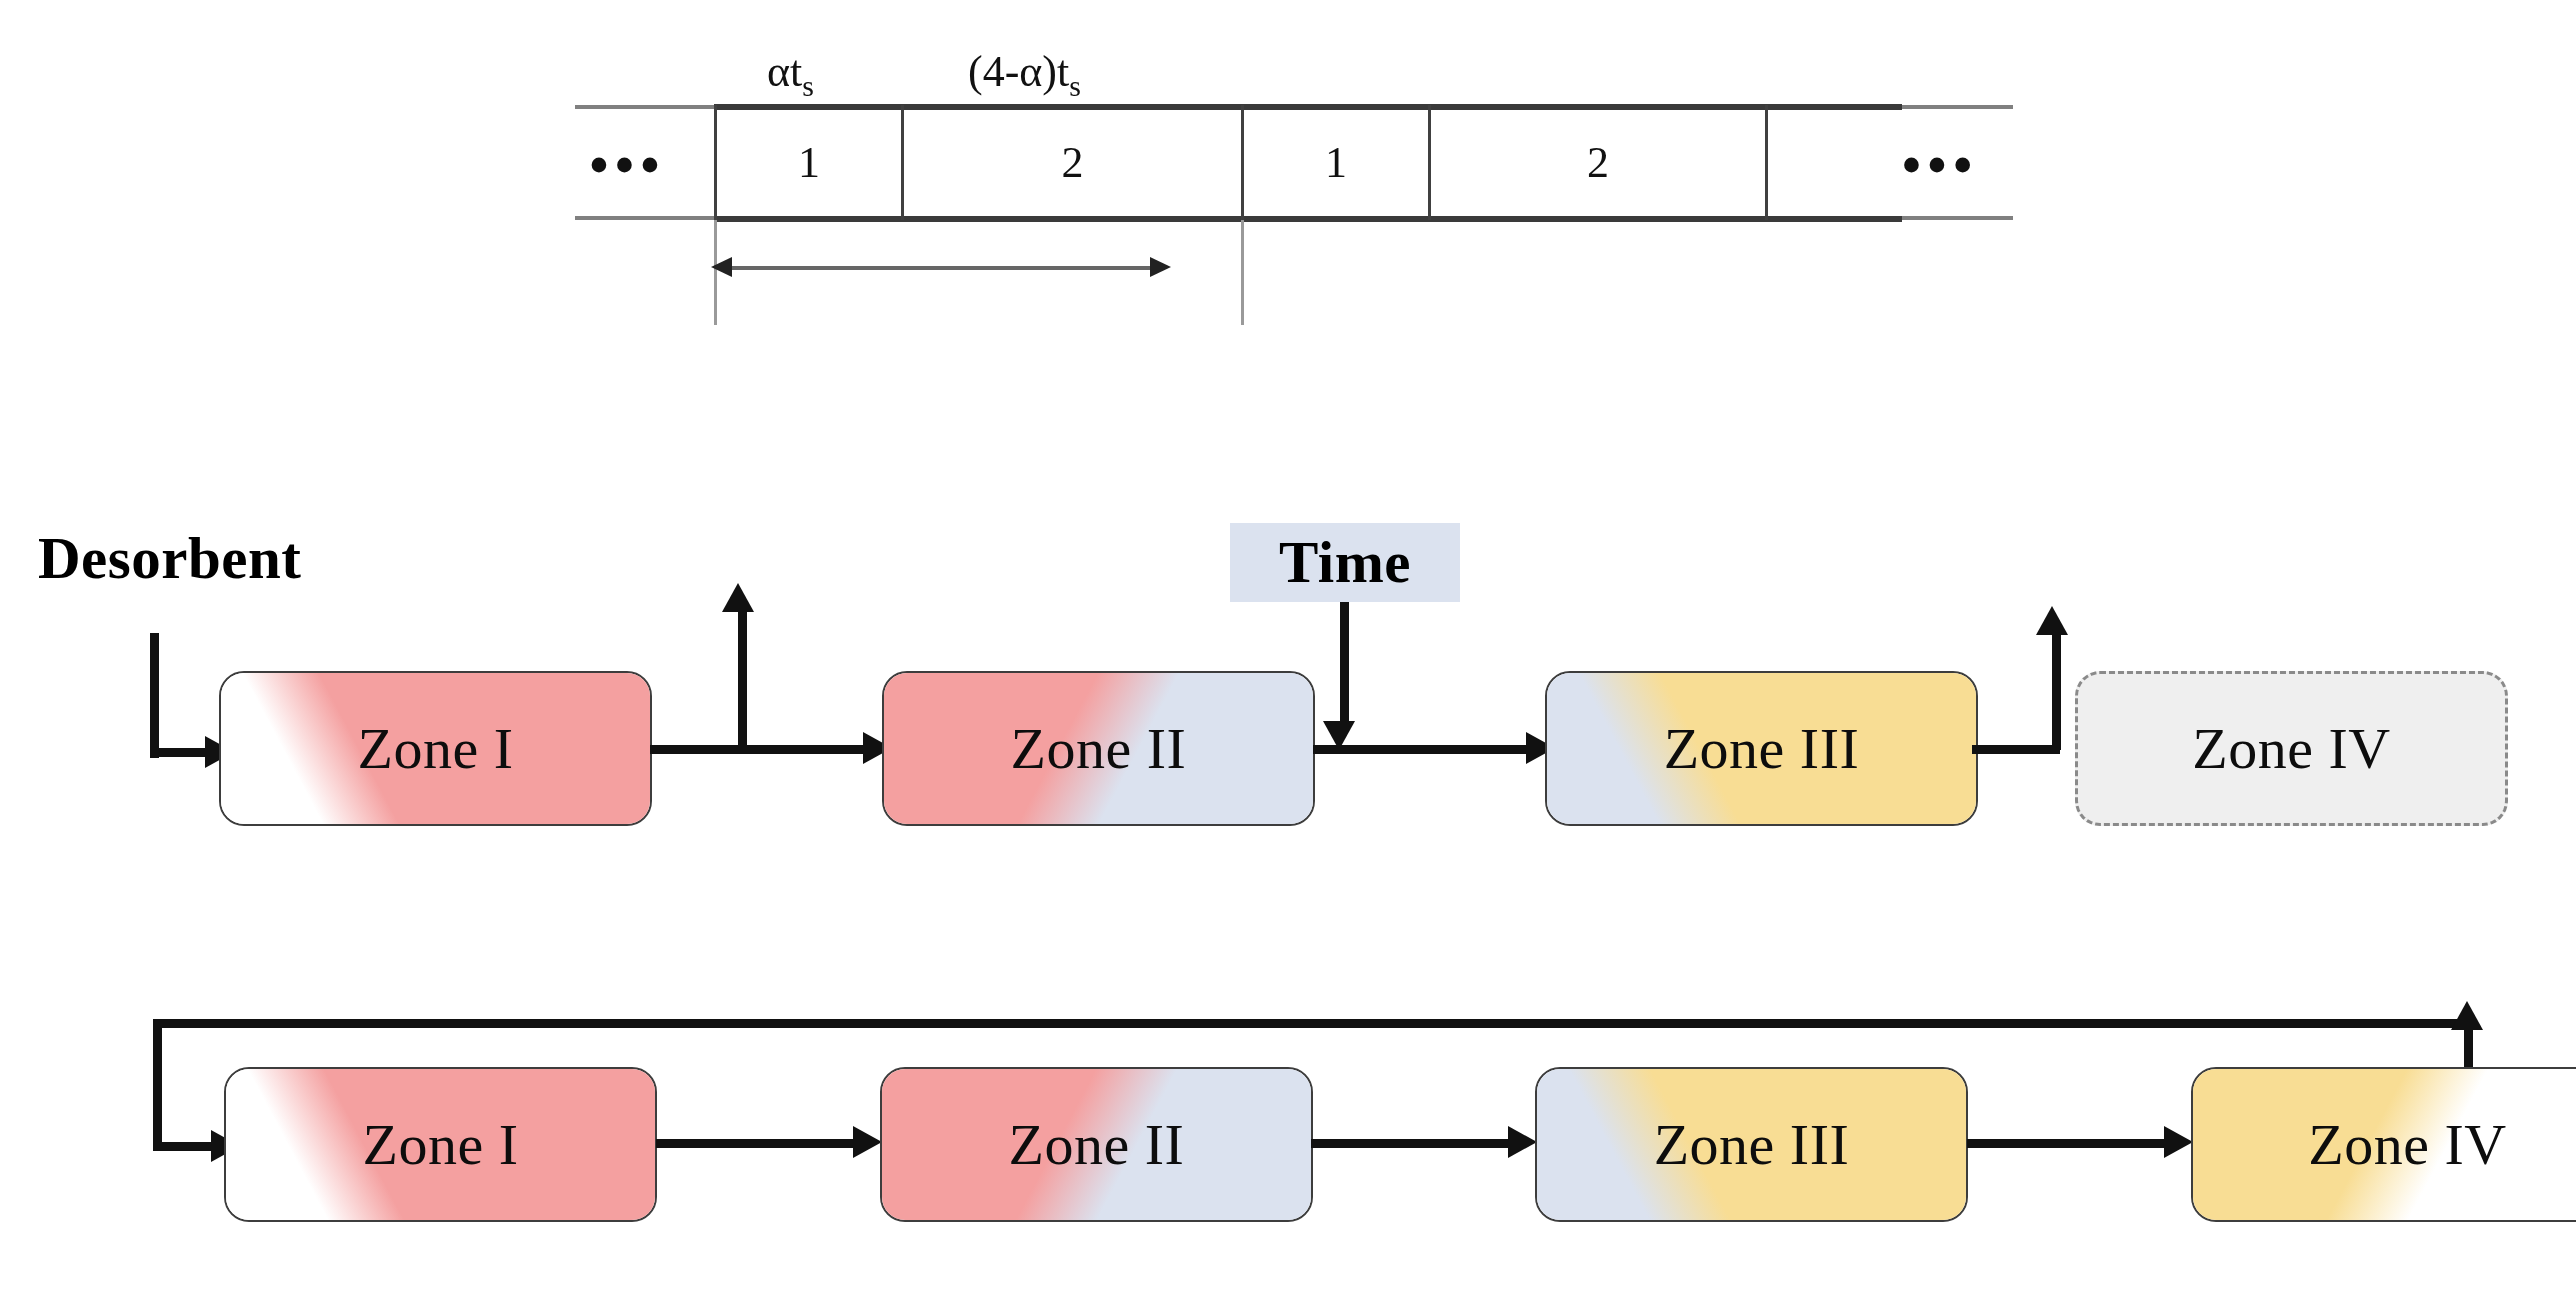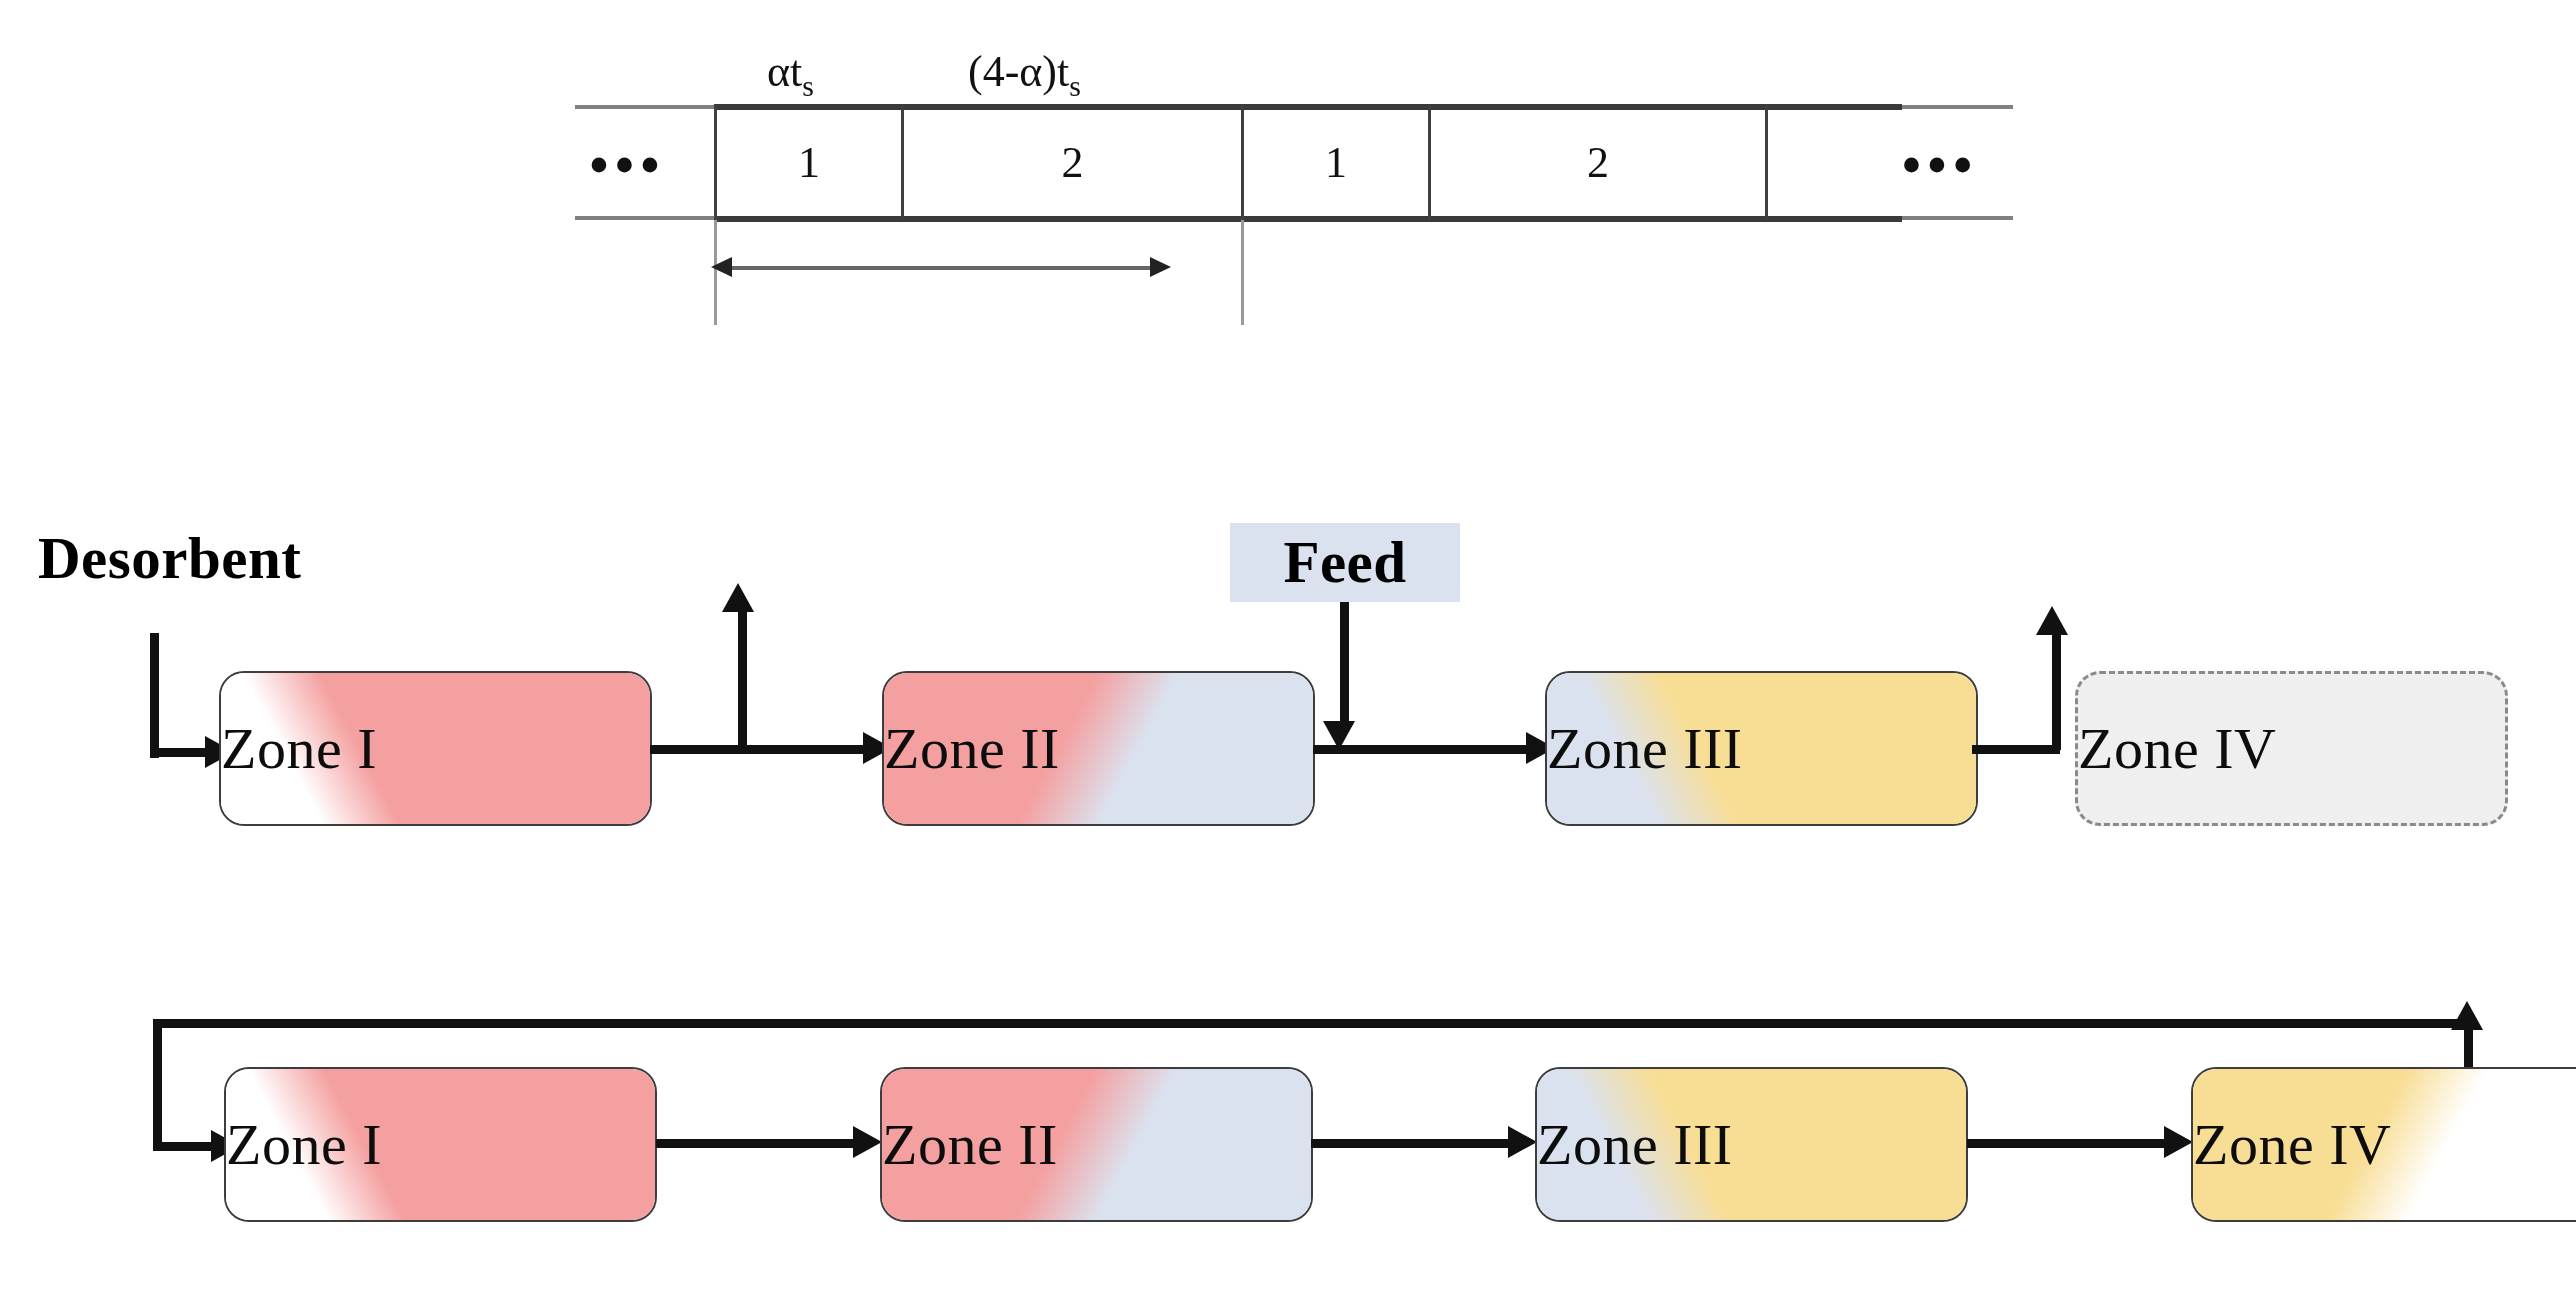--- a/index.html
+++ b/index.html
@@ -127,21 +127,21 @@
   
   .zone {
     position: absolute;
     border: 2.9px solid #3d3d3d;
     border-radius: 25px;
     box-sizing: border-box;
     overflow: hidden;
     background: #ffffff;
     display: flex;
     align-items: center;
-    justify-content: flex-start;
+    justify-content: center;
   }
   .zone .fill {
     position: absolute;
     inset: 0;
   }
   .zone .lbl {
     position: relative;
     z-index: 3;
     font-size: 58px;
     color: #0d0d0d;
@@ -247,21 +247,21 @@
   </div>
 
   <div class="hline" style="left:650px; top:745px; width:222px;"></div>
   <div class="ahead right" style="left:863px; top:732px;"></div>
 
   <div class="zone" style="left:882px; top:671px; width:433px; height:155px;">
     <div class="fill" style="background:linear-gradient(118deg,#f4a0a0 0%,#f4a0a0 42%,#dbe2ef 58%,#dbe2ef 100%);"></div>
     <div class="lbl">Zone II</div>
   </div>
 
-  <div class="tag" style="left:1230px; top:523px; width:230px; height:79px; background:#dbe2ef;">Feed</div>
+  <div class="tag" style="left:1230px; top:523px; width:230px; height:79px; background:#dbe2ef;">Time</div>
 
   <div class="vline" style="left:1340px; top:602px; height:125px;"></div>
   <div class="ahead down" style="left:1323px; top:721px;"></div>
 
   <div class="hline" style="left:1313px; top:745px; width:222px;"></div>
   <div class="ahead right" style="left:1526px; top:732px;"></div>
 
   <div class="zone" style="left:1545px; top:671px; width:433px; height:155px;">
     <div class="fill" style="background:linear-gradient(62deg,#dbe2ef 0%,#dbe2ef 22%,#f8dd94 38%,#f8dd94 100%);"></div>
     <div class="lbl">Zone III</div>

